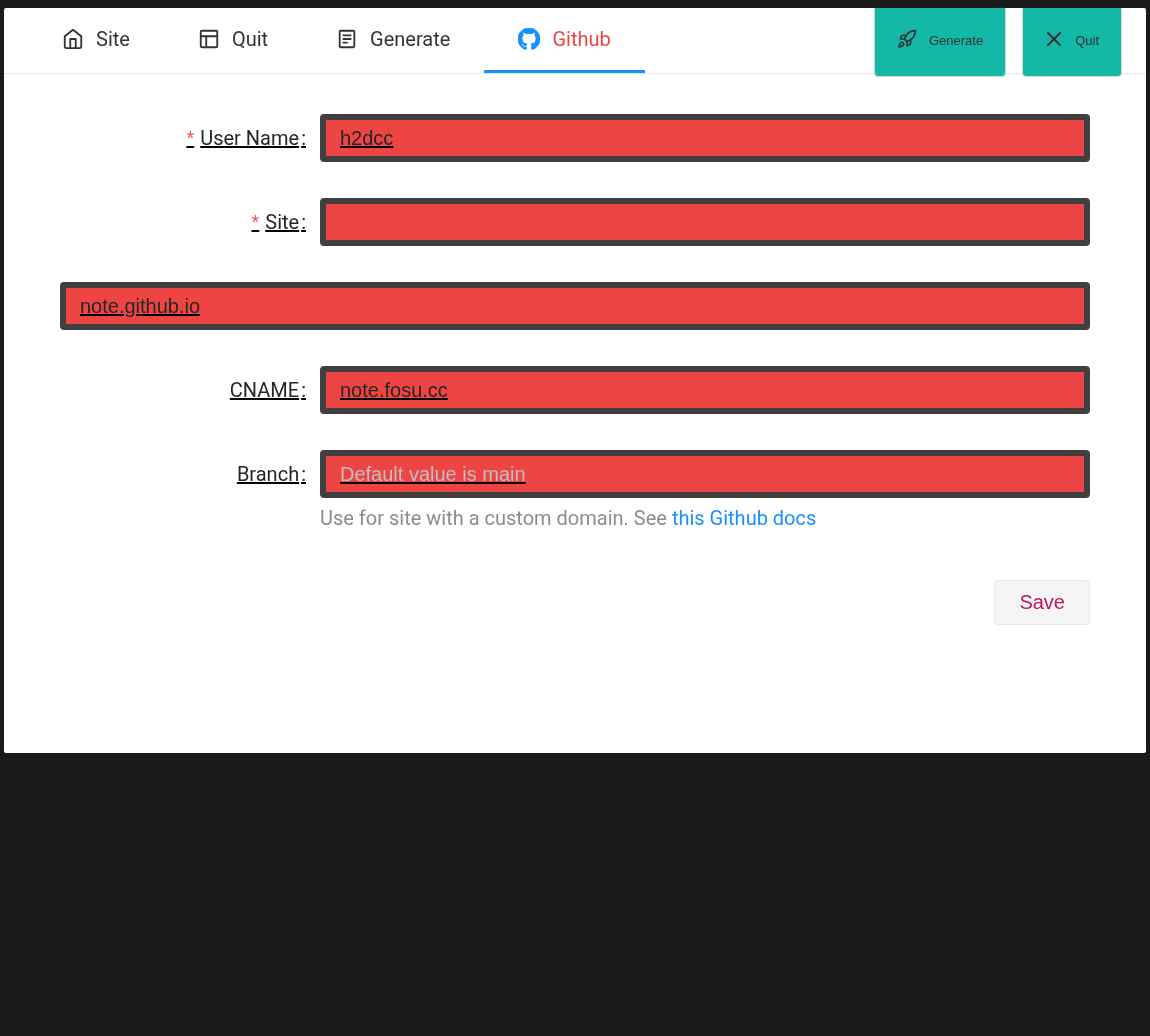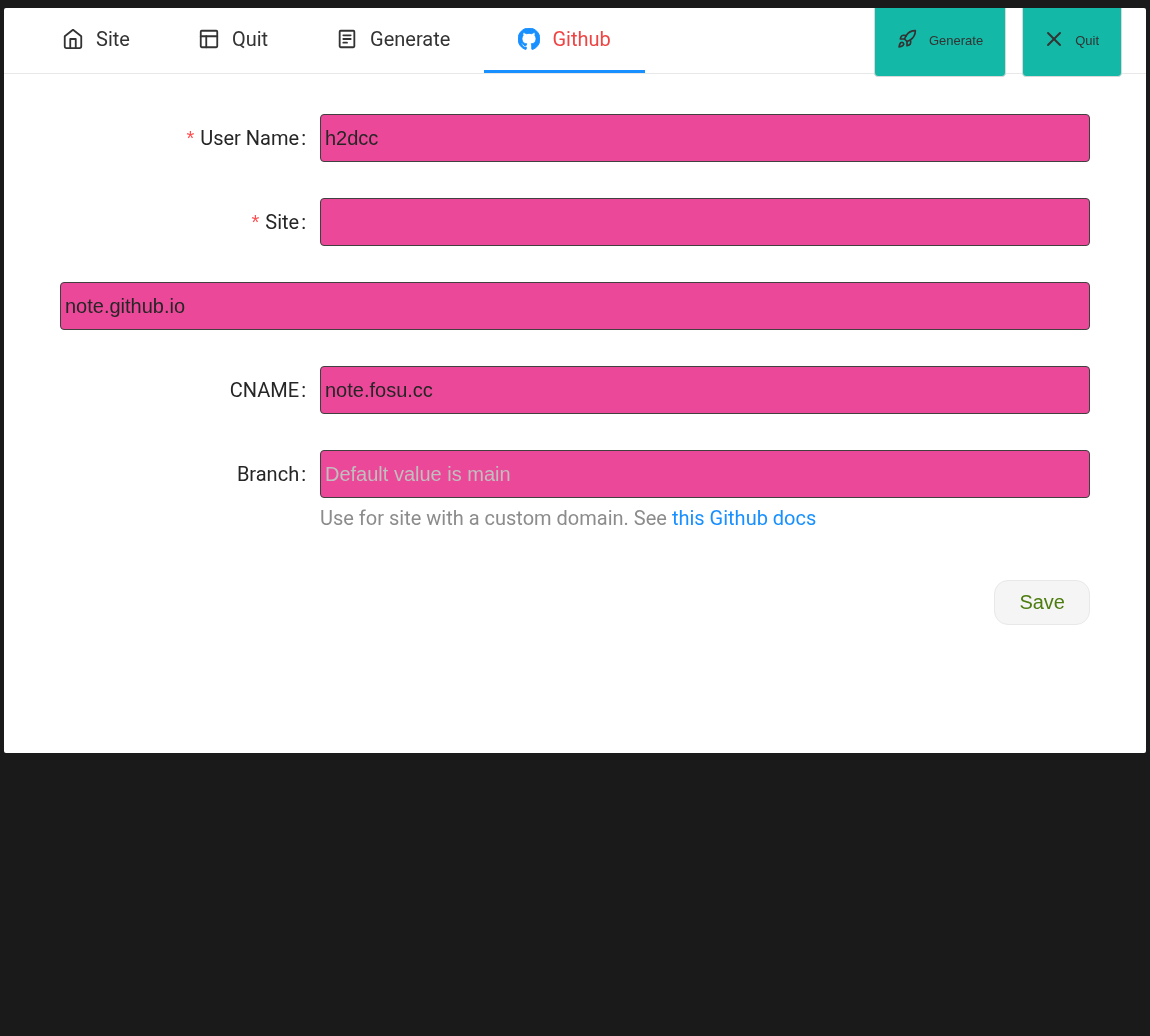--- a/index.html
+++ b/index.html
@@ -62,66 +62,67 @@
       border-radius: 4px;
       cursor: pointer;
     }
     .content {
       padding: 40px 56px;
     }
     .form-row {
       display: flex;
       align-items: center;
       margin-bottom: 36px;
+      text-decoration: underline;
     }
     .form-label {
       width: 260px;
       text-align: right;
       font-size: 20px;
       color: #262626;
       padding-right: 14px;
       flex-shrink: 0;
     }
     .req {
       color: #ff4d4f;
       margin-right: 6px;
       font-family: SimSun, sans-serif;
     }
     .form-input {
       flex: 1;
       height: 48px;
-      padding: 0 4px;
+      padding: 0 14px;
       font-size: 20px;
       color: #262626;
-      border: 1px solid #404040;
+      border: 6px solid #404040;
       border-radius: 4px;
       outline: none;
-      background: #ec4899;
+      background: #ef4444;
     }
     .form-input::placeholder { color: #bfbfbf; }
     .blurred { color: transparent; text-shadow: 0 0 10px rgba(0,0,0,0.4); }
     .help-text {
       margin-left: 260px;
       font-size: 20px;
       color: #8c8c8c;
       margin-top: -28px;
     }
     .help-text a { color: #1890ff; text-decoration: none; }
     .save-row {
       display: flex;
       justify-content: flex-end;
       margin-top: 50px;
     }
     .save-btn {
       padding: 10px 24px;
       font-size: 20px;
-      color: #4d7c0f;
+      color: #be185d;
       background: #f5f5f5;
       border: 1px solid #e8e8e8;
-      border-radius: 14px;
+      border-radius: 4px;
       cursor: not-allowed;
     }
     .colon { margin-left: 2px; }
   </style>
 </head>
 <body>
 
 <div class="app-window">
   <div class="header">
     <div class="tabs">

